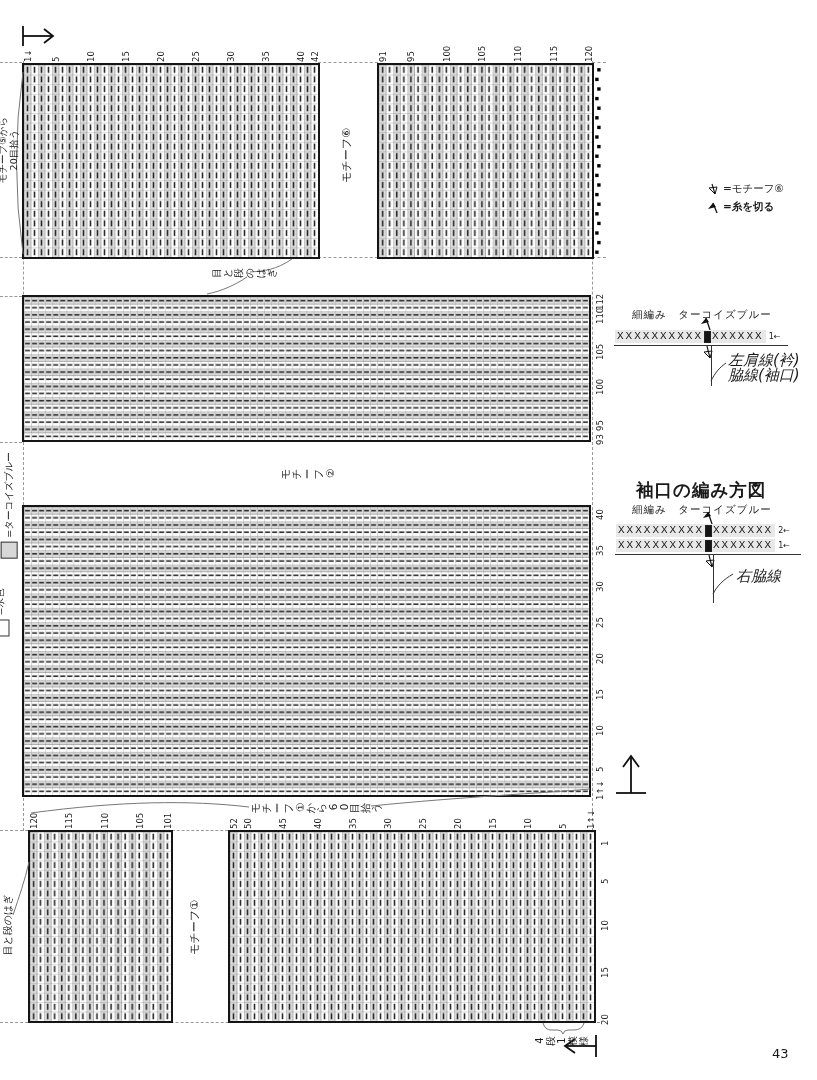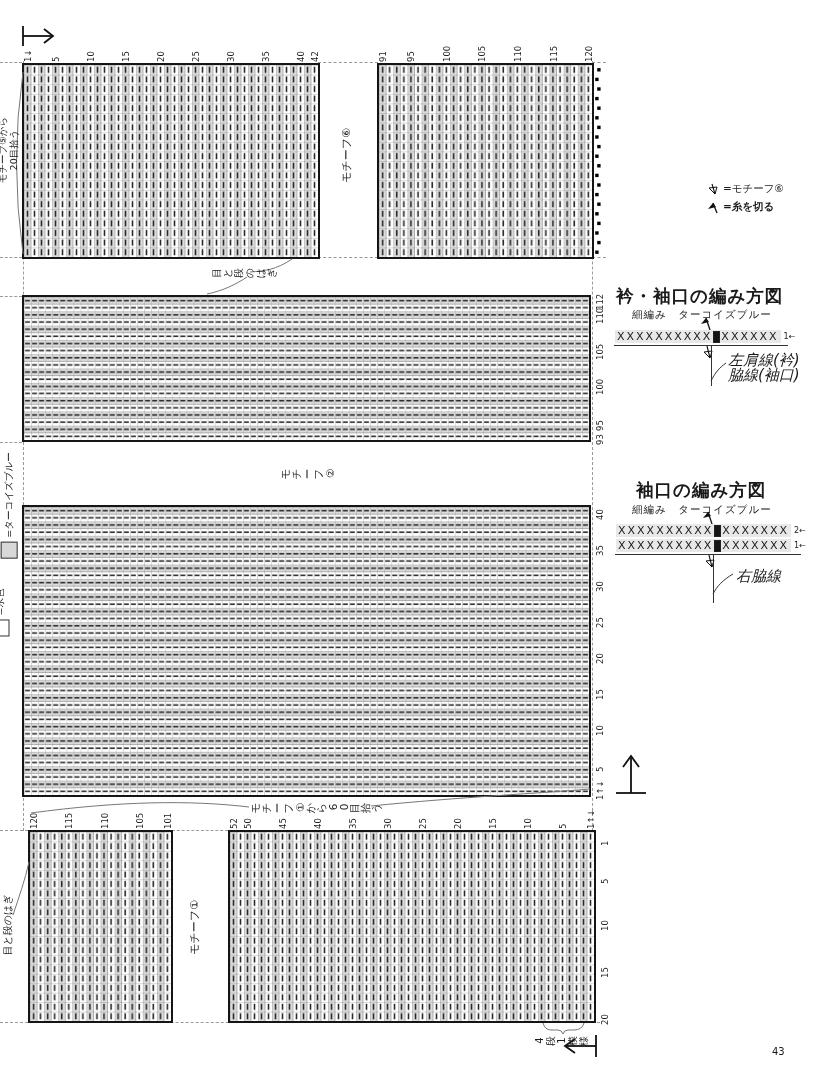--- a/index.html
+++ b/index.html
@@ -20,32 +20,32 @@
   .dotted-v{position:absolute;width:0;border-left:1px dashed #9a9a9a;z-index:0;}
   .decor{position:absolute;left:0;top:0;z-index:2;pointer-events:none;}
   
   .legend-group{position:absolute;display:flex;align-items:center;gap:4px;font-size:9.5px;
         transform:rotate(-90deg);transform-origin:center;white-space:nowrap;z-index:3;}
   .sw{display:inline-block;width:15px;height:15px;border:1px solid #333;background:#fff;}
   .sw.gray{background:#d8d8d8;}
   .flag-legend{position:absolute;display:flex;align-items:center;gap:2px;font-size:10.5px;z-index:3;}
   
   .xrow{position:absolute;display:flex;align-items:center;z-index:3;}
-  .xband{background:#e8e8e8;display:inline-flex;align-items:center;padding:0 2px;height:13px;}
+  .xband{background:#e8e8e8;display:inline-flex;align-items:center;padding:0 2px;height:13px;font-family:Liberation Mono, monospace;}
   .xs{font-size:11px;letter-spacing:2px;line-height:13px;font-weight:500;}
   .marker{display:inline-block;width:5px;height:10px;border:1px solid #222;background:#fff;margin:0 1px;}
   .marker.dark{background:#141414;}
   .rnum{font-size:8px;margin-left:3px;}
   .baseline{position:absolute;height:1.4px;background:#333;z-index:3;}
   .vline{position:absolute;width:1.2px;background:#333;z-index:3;}
   .flag{position:absolute;z-index:4;}
   .title{position:absolute;font-size:17.5px;font-weight:bold;letter-spacing:1px;z-index:3;}
   .subtitle{position:absolute;font-size:10.5px;letter-spacing:1px;z-index:3;}
   .note{position:absolute;font-size:15px;z-index:3;font-style:italic;}
-  .pagenum{position:absolute;font-size:10px;z-index:3;}
+  .pagenum{position:absolute;font-size:13px;z-index:3;}
 </style>
 </head>
 <body>
 
 <div id="page">
 
   <div class="dotted-h" style="left:0;top:61.5px;width:22px;"></div>
   <div class="dotted-h" style="left:318px;top:61.5px;width:60px;"></div>
   <div class="dotted-h" style="left:592px;top:61.5px;width:14px;"></div>
   <div class="dotted-h" style="left:0;top:256.5px;width:22px;"></div>
@@ -122,21 +122,20 @@
     <span>=モチーフ⑥</span>
   </div>
   <div class="flag-legend" style="left:708px;top:200px;font-weight:bold;">
     <svg width="13" height="13" viewBox="0 0 13 13">
       <path d="M5 2 L0 8 L8 6 Z" fill="#111"></path>
       <line x1="5" y1="2" x2="9" y2="12" stroke="#111" stroke-width="1.3"></line>
     </svg>
     <span>=糸を切る</span>
   </div>
 
-  <div class="title" style="left:616px;top:284px;">衿・袖口の編み方図</div>
   <div class="subtitle" style="left:632px;top:308px;">細編み　ターコイズブルー</div>
   <div class="xrow" style="left:615px;top:330px;">
     <span class="xband">
       <span class="xs">XXXXXXXXXX</span>
         <span class="marker dark"></span>
         <span class="xs">XXXXXX</span>
     </span>
     <span class="rnum">1←</span>
   </div>
   <div class="baseline" style="left:614px;top:344.5px;width:174px;"></div>

